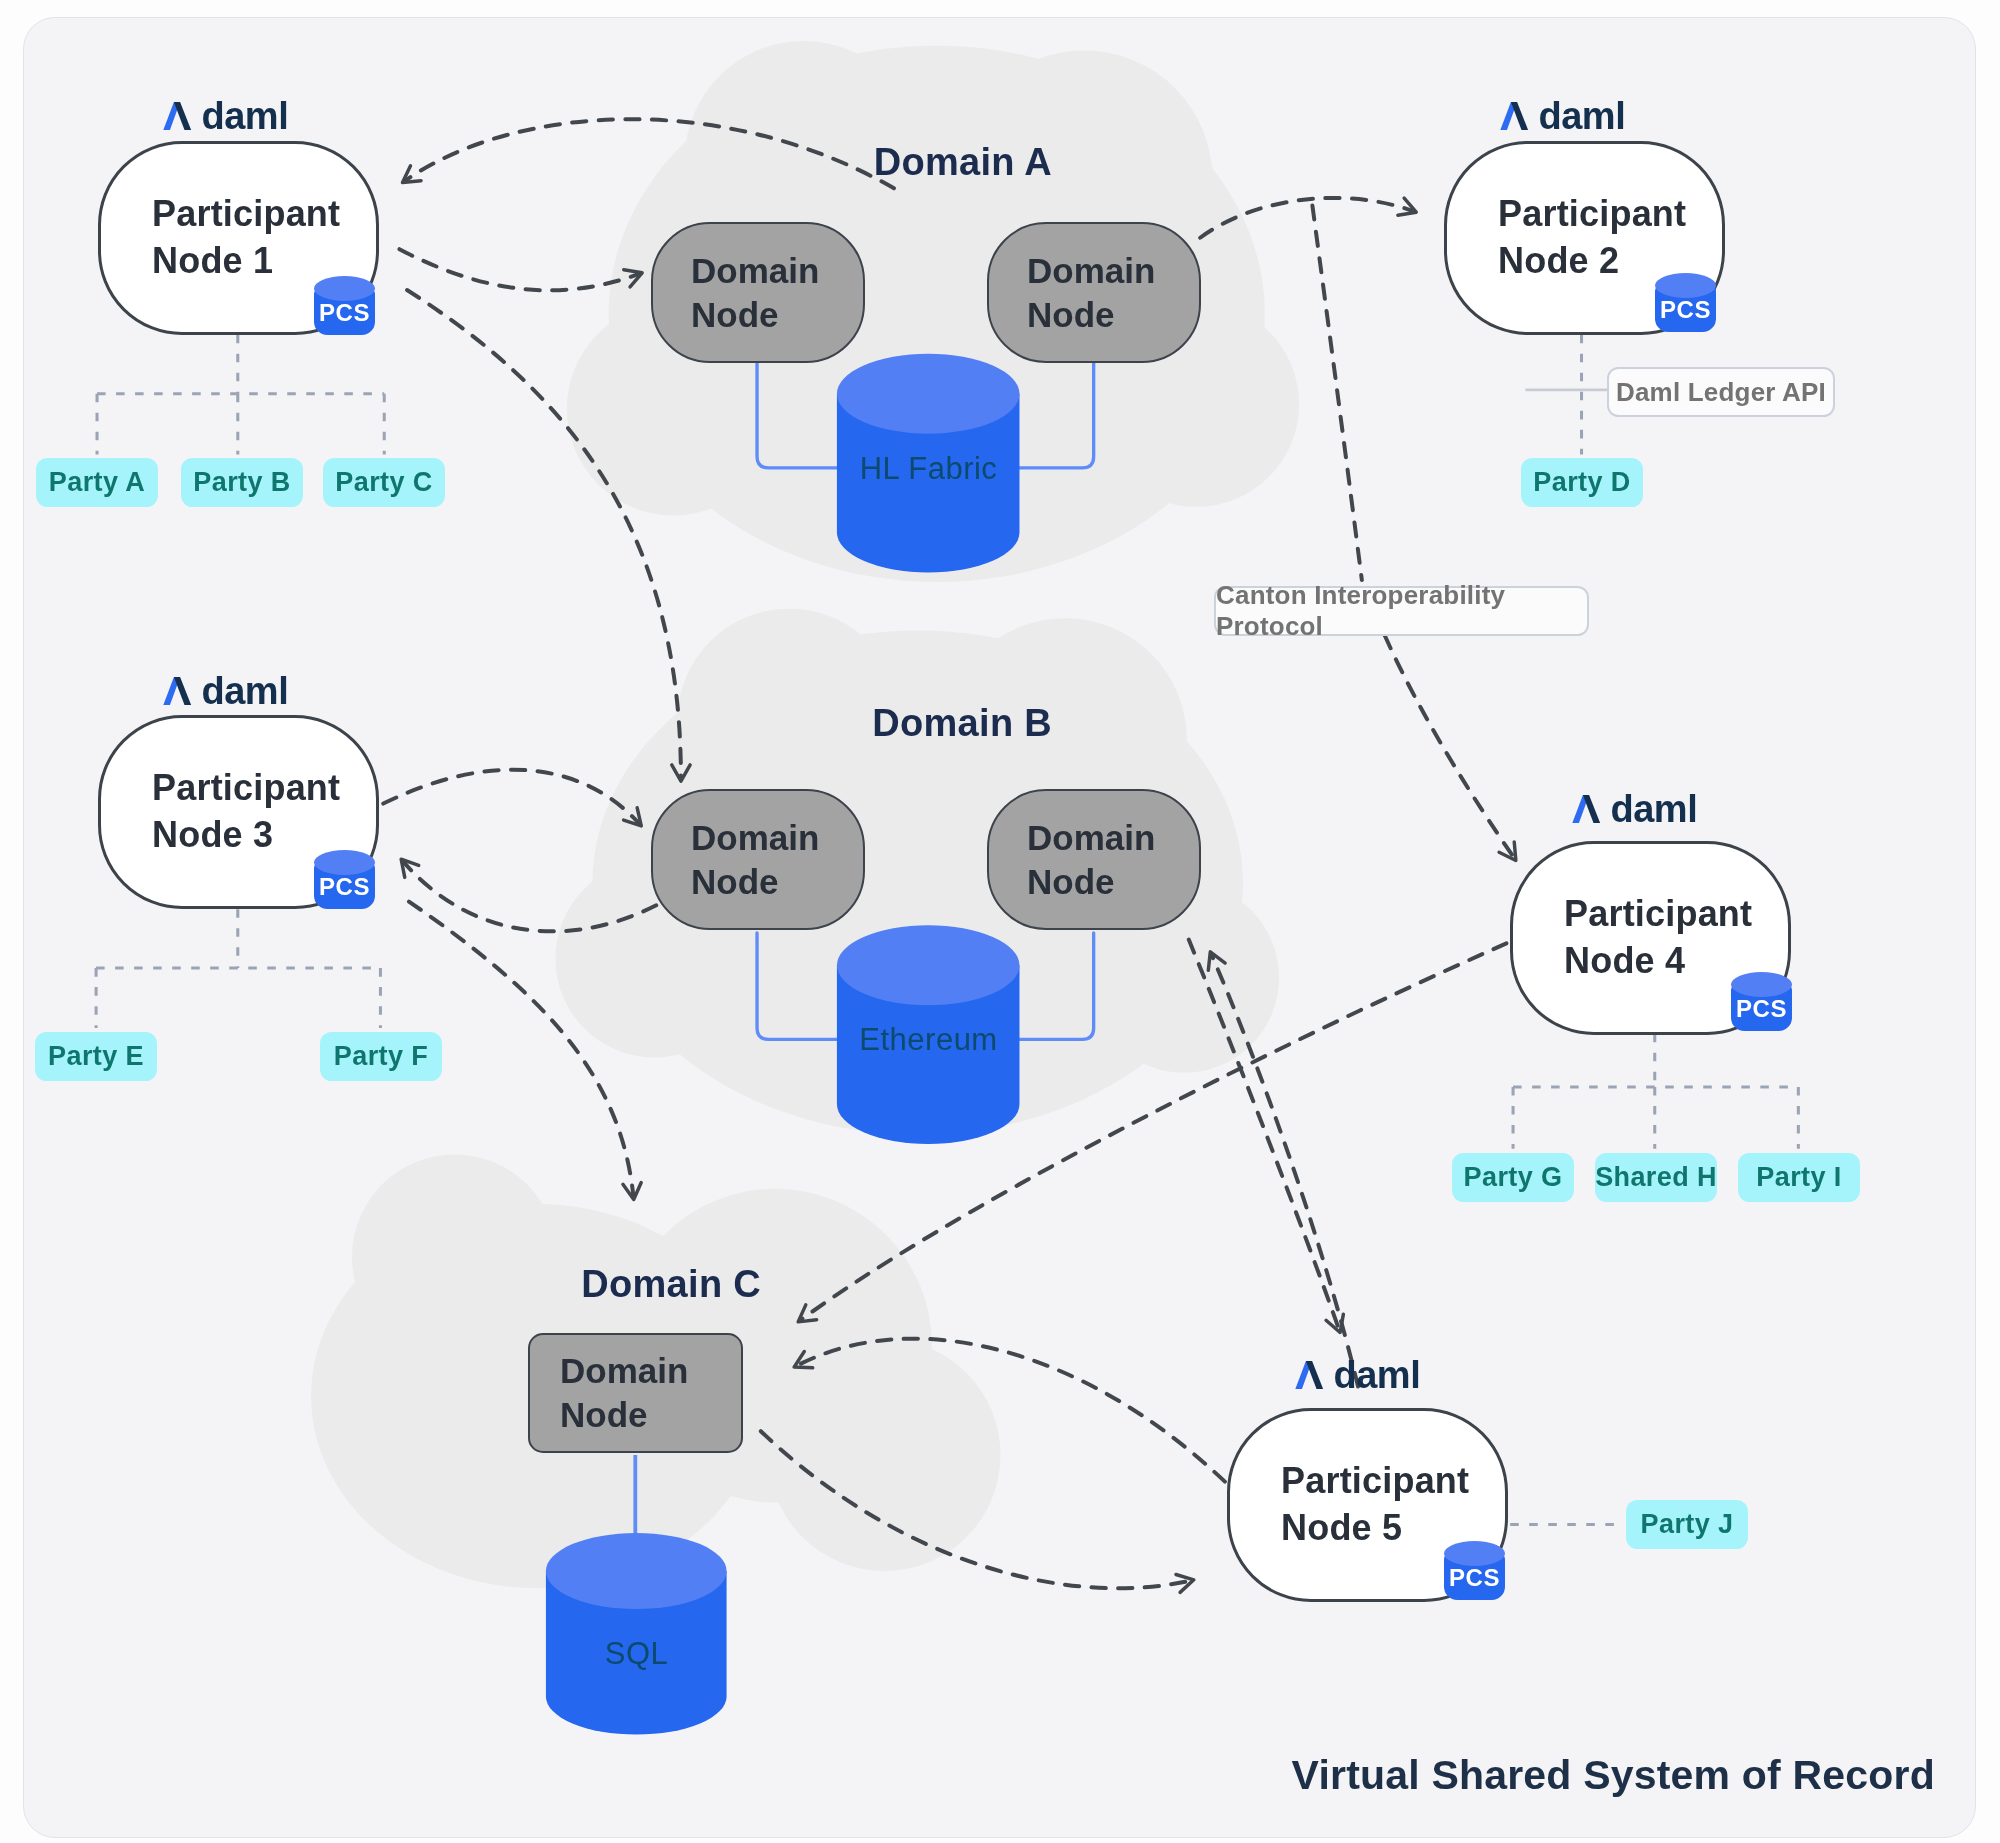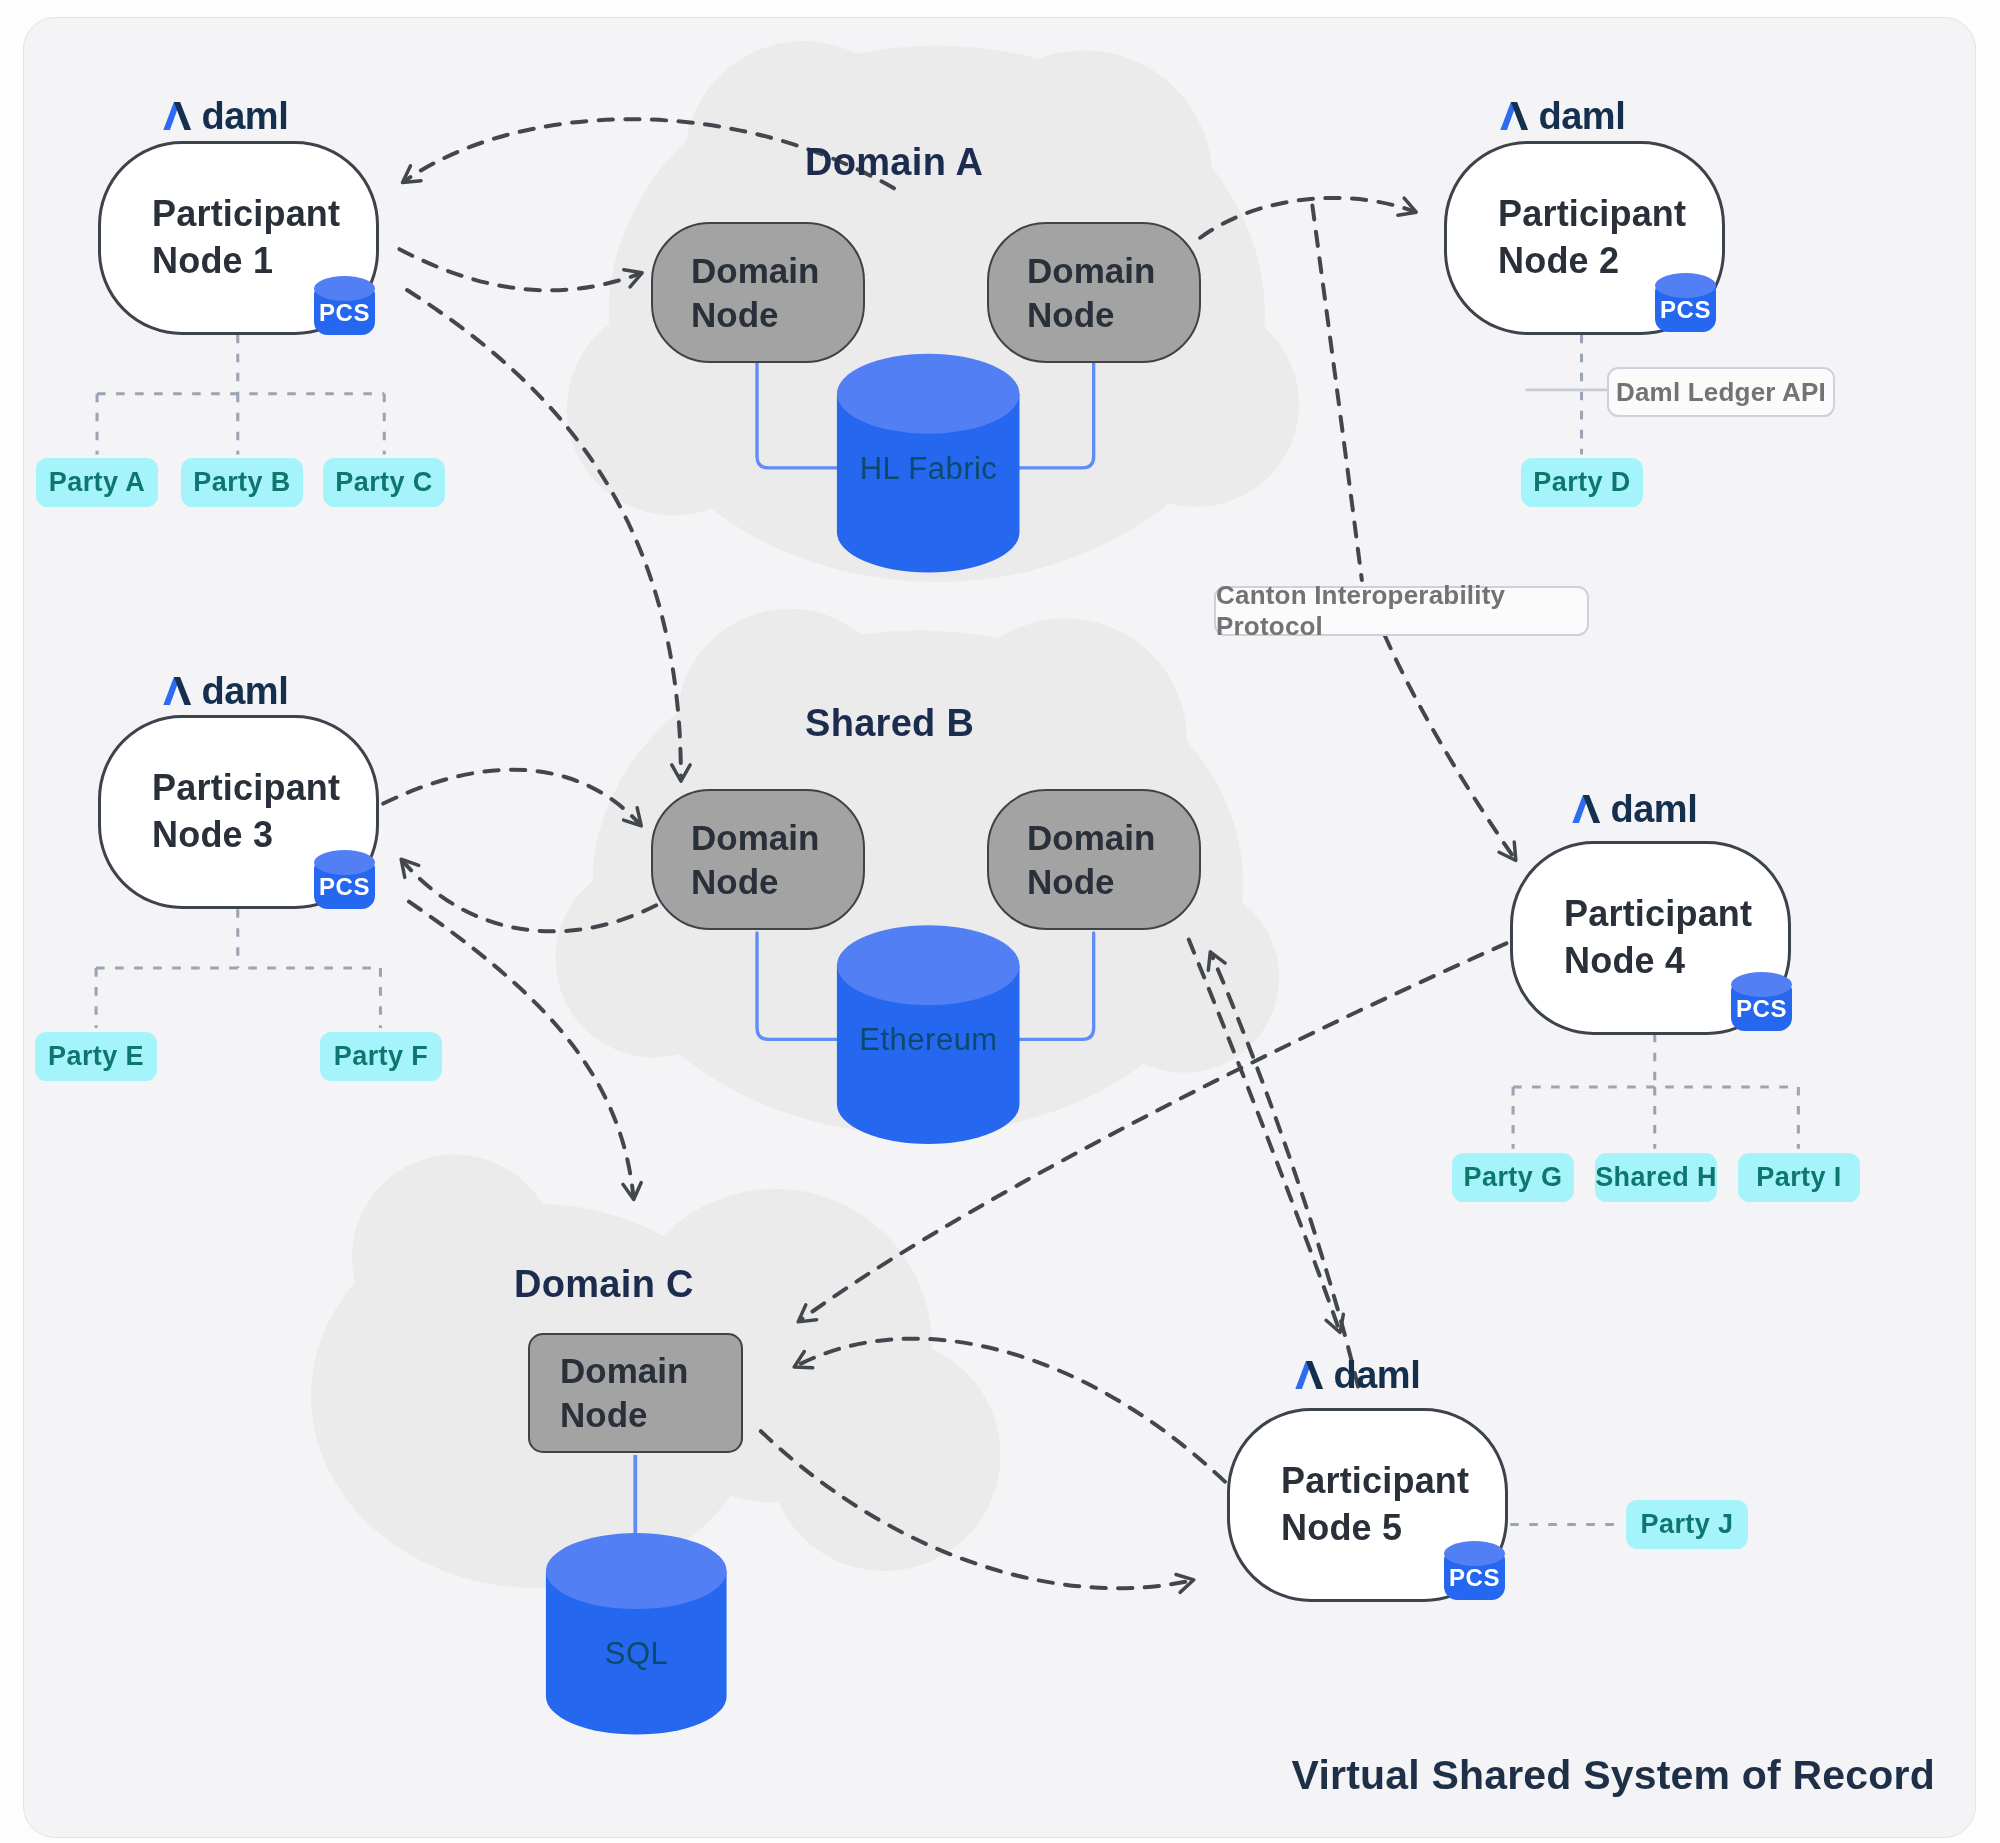--- a/index.html
+++ b/index.html
@@ -27,21 +27,21 @@
     position:absolute; width:214px; height:141px; background:#a3a3a3;
     border:2.9px solid #3d434b; border-radius:59px;
     display:flex; align-items:center; box-sizing:border-box;
   }
   .dnode .nl { padding-left:38px; font-size:35px; line-height:1.25; font-weight:600;
     color:#29303a; white-space:pre-line; }
   .dnode.rect { border-radius:15px; width:215px; height:120px; }
   .dnode.rect .nl { padding-left:30px; }
 
   .dtitle {
-    position:absolute; width:247px; text-align:left; font-size:38px; font-weight:700;
+    position:absolute; width:247px; text-align:right; font-size:38px; font-weight:700;
     color:#1c2c4e; letter-spacing:0.3px;
   }
 
   
   .party {
     position:absolute; width:122px; height:49px; background:#a6f4fb; border-radius:11.4px;
     display:flex; align-items:center; justify-content:center;
     font-size:27px; font-weight:600; color:#0f766e; letter-spacing:0.4px;
   }
 
@@ -162,21 +162,21 @@
       <path d="M 430,948 C 560,1038 652,1122 666,1258" marker-end="url(#ah)"></path>
       <path d="M 1584,992 C 1300,1118 992,1278 842,1388" marker-end="url(#ah)"></path>
       <path d="M 1288,1558 C 1140,1418 962,1372 838,1436" marker-end="url(#ah)"></path>
       <path d="M 800,1505 C 950,1648 1130,1690 1252,1662" marker-end="url(#ah)"></path>
       <path d="M 1428,1458 C 1390,1300 1322,1115 1274,1004" marker-end="url(#ah)"></path>
       <path d="M 1250,988 C 1300,1110 1370,1290 1408,1398" marker-end="url(#ah)"></path>
     </g>
   </svg>
 
   <div class="dtitle" style="left:805px; top:141px;">Domain A</div>
-  <div class="dtitle" style="left:805px; top:702px;">Shared B</div>
+  <div class="dtitle" style="left:805px; top:702px;">Domain B</div>
   <div class="dtitle" style="left:514px; top:1263px;">Domain C</div>
 
   <div class="dnode" style="left:651px; top:222px;">
     <span class="nl">Domain
 Node</span>
     </div>
   <div class="dnode" style="left:987px; top:222px;">
     <span class="nl">Domain
 Node</span>
     </div>

